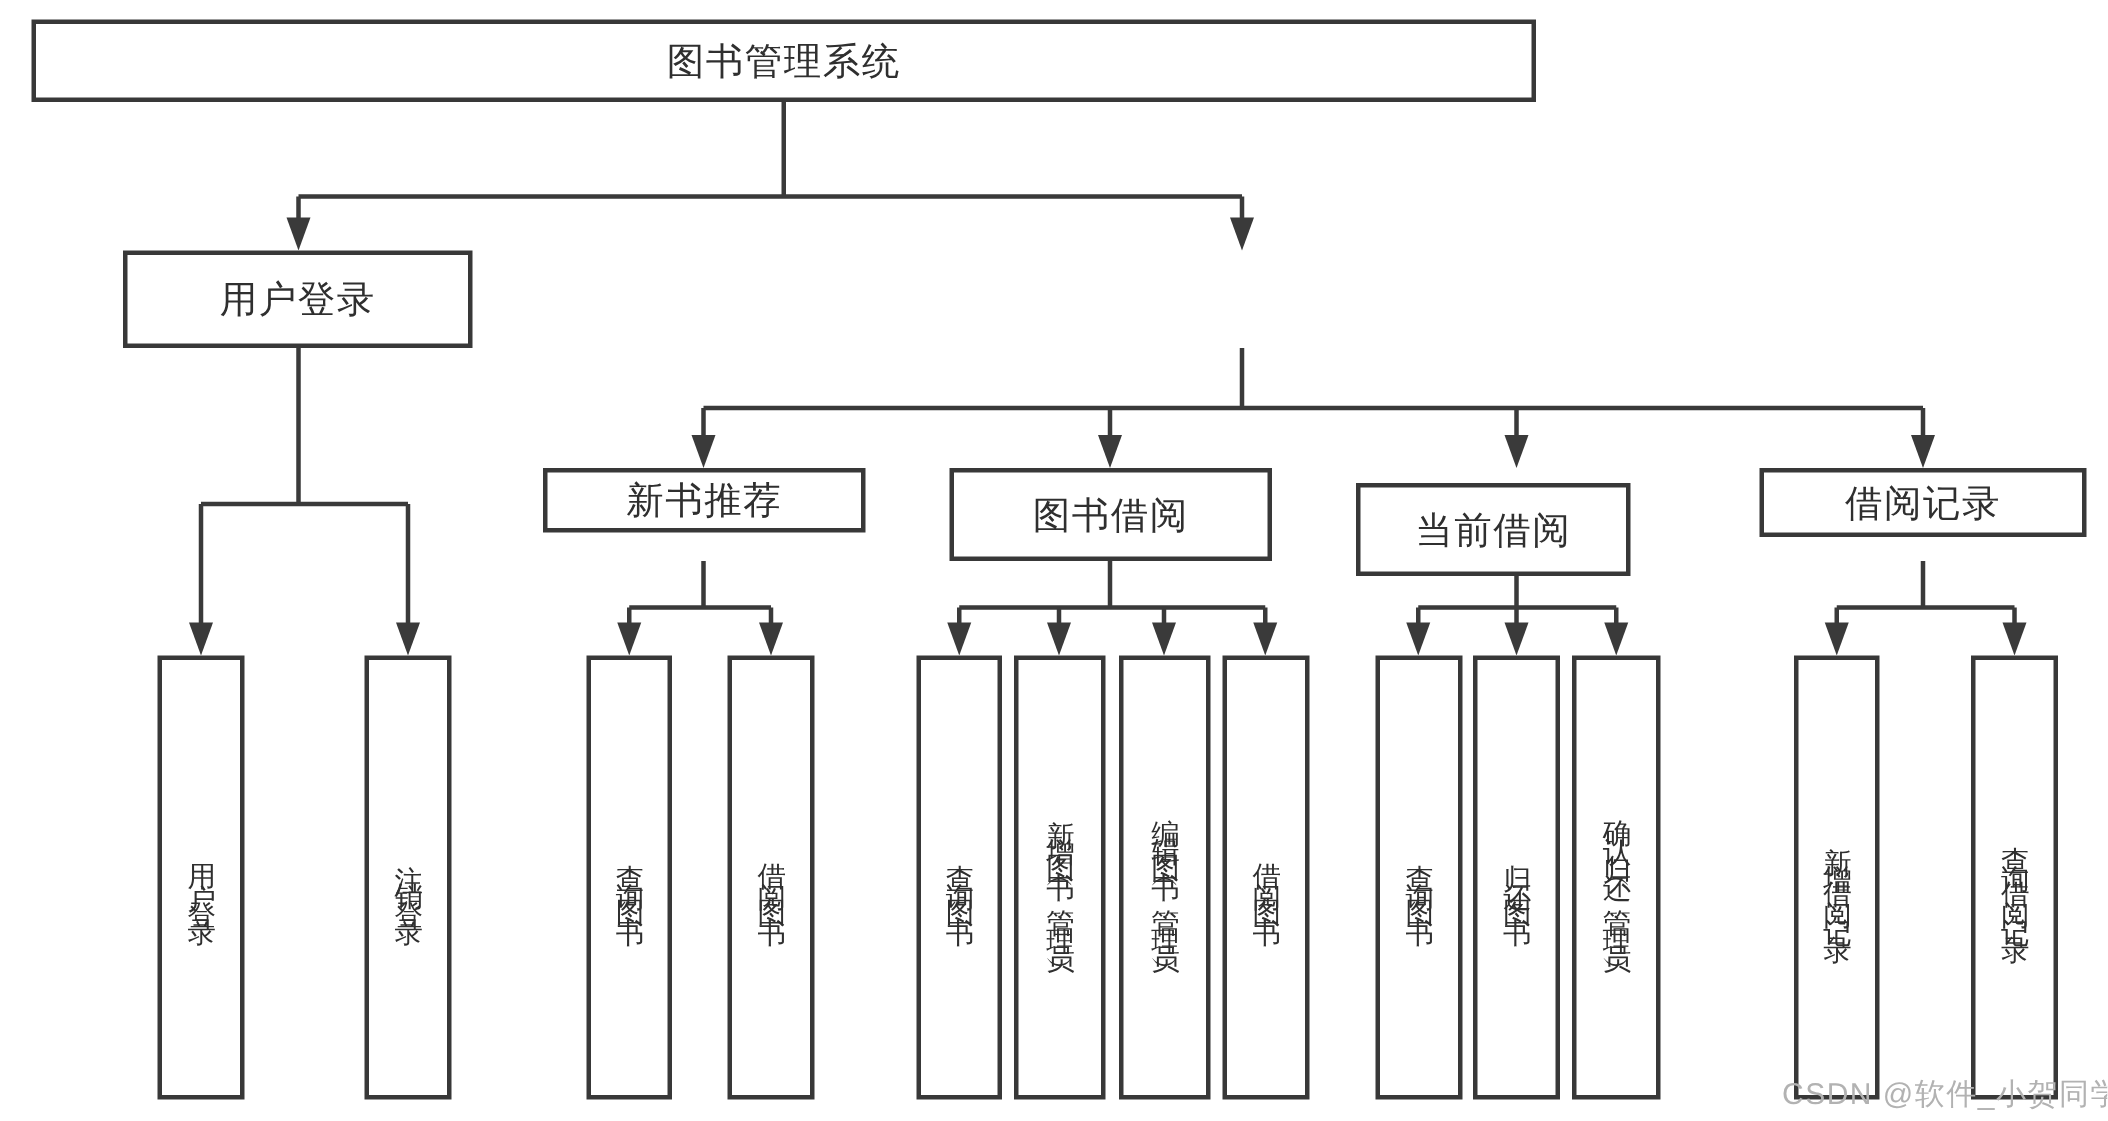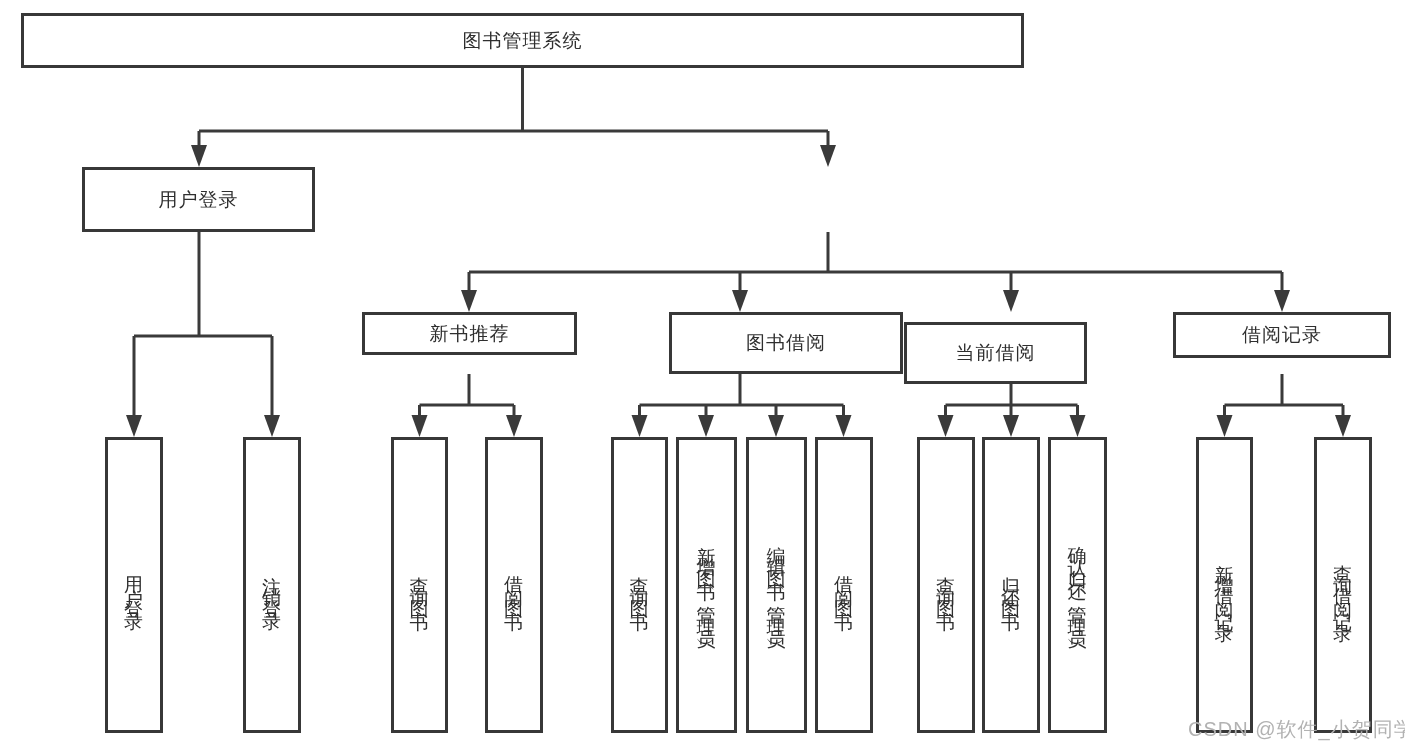--- a/index.html
+++ b/index.html
@@ -17,21 +17,21 @@
     background:var(--bg);
     overflow:hidden;
   }
   .connectors{position:absolute;left:0;top:0;width:1405px;height:747px;}
   .hbox{
     position:absolute;
     box-sizing:border-box;
     border:3px solid var(--border);
     background:#fff;
     display:flex;align-items:center;justify-content:center;
-    font-size:19px;color:var(--text);
+    font-size:25px;color:var(--text);
     letter-spacing:1px;
     z-index:2;
   }
   .vbox{
     position:absolute;
     box-sizing:border-box;
     border:3px solid var(--border);
     background:#fff;
     top:437px;height:296px;
     display:flex;align-items:center;justify-content:center;
@@ -112,21 +112,21 @@
     <span>图书管理系统</span>
   </div>
 
   <div class="hbox" style="left:82px;top:167px;width:233px;height:65px">
     <span>用户登录</span>
   </div>
 
   <div class="hbox" style="left:362px;top:312px;width:215px;height:43px">
     <span>新书推荐</span>
   </div>
-  <div class="hbox" style="left:669px;top:312px;width:234px;height:62px">
+  <div class="hbox" style="left:633px;top:312px;width:215px;height:62px">
     <span>图书借阅</span>
   </div>
   <div class="hbox" style="left:904px;top:322px;width:183px;height:62px">
     <span>当前借阅</span>
   </div>
   <div class="hbox" style="left:1173px;top:312px;width:218px;height:46px">
     <span>借阅记录</span>
   </div>
 
   <div class="vbox" style="left:105px;width:58px">

